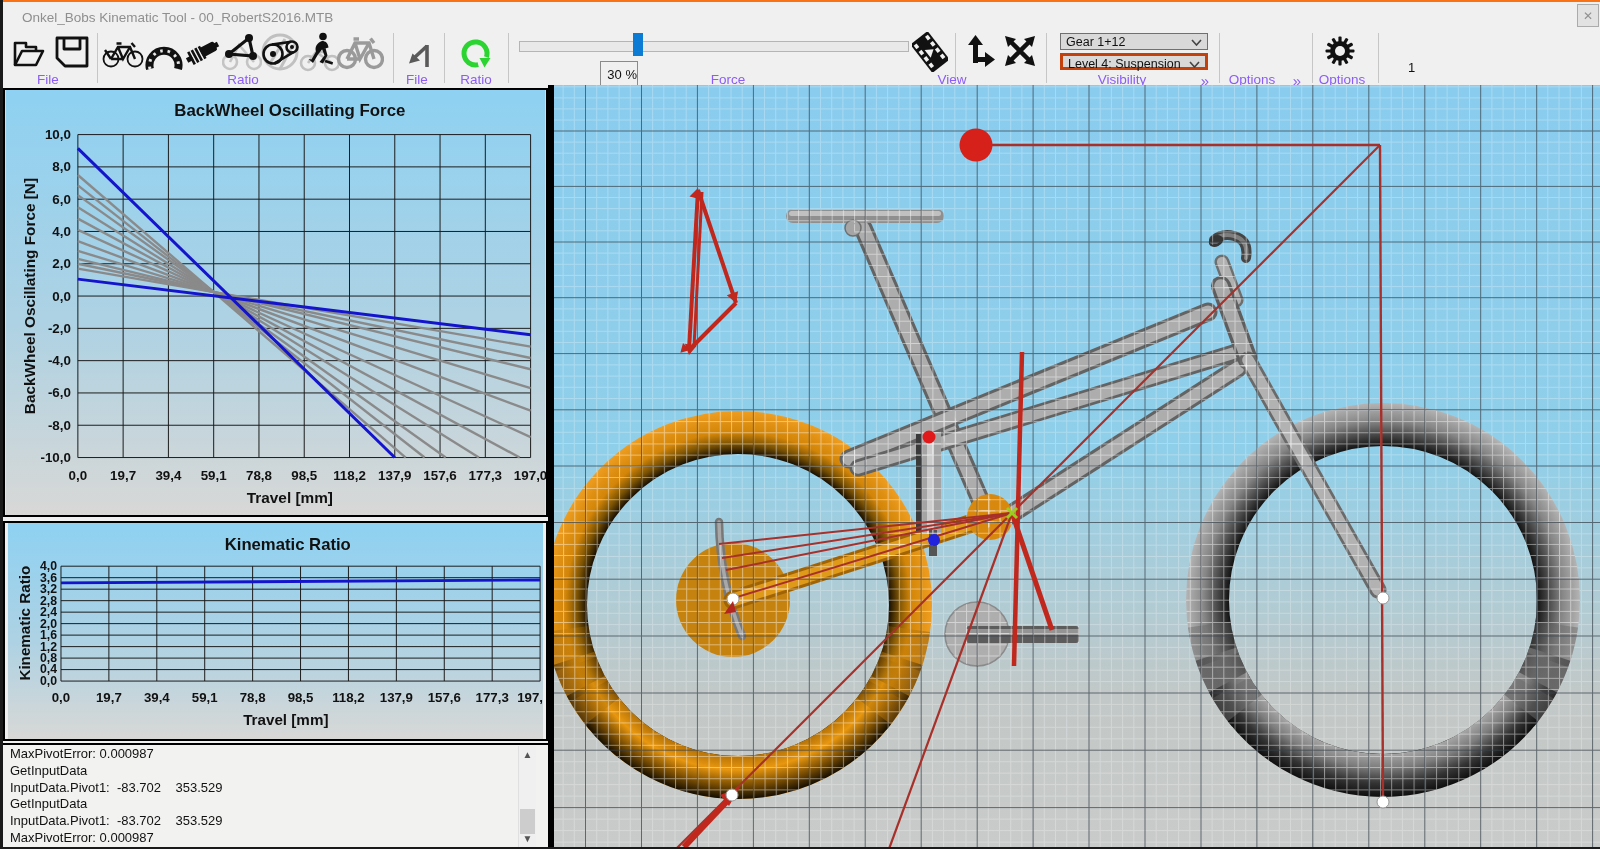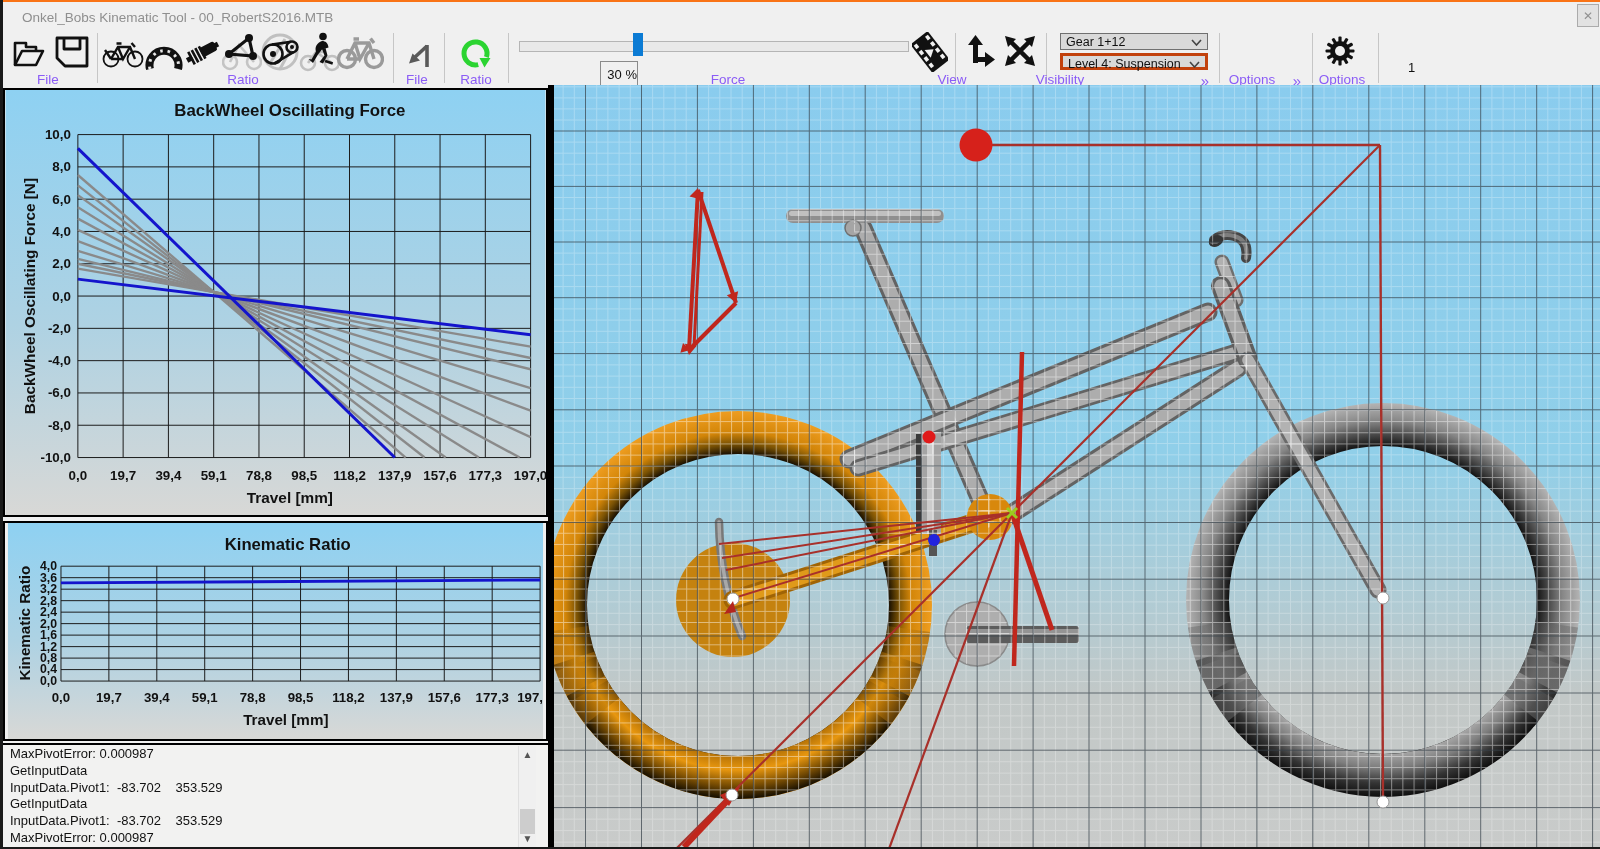--- a/index.html
+++ b/index.html
@@ -174,21 +174,21 @@
           <rect x="13.4" y="0.5" width="3.2" height="6" rx="1" transform="rotate(300 15 15)"></rect>
           <rect x="13.4" y="0.5" width="3.2" height="6" rx="1" transform="rotate(330 15 15)"></rect>
         </g>
       </svg></div>
     <div class="tlabel" style="left:48px">File</div>
     <div class="tlabel" style="left:243px">Ratio</div>
     <div class="tlabel" style="left:417px">File</div>
     <div class="tlabel" style="left:476px">Ratio</div>
     <div class="tlabel" style="left:728px">Force</div>
     <div class="tlabel" style="left:952px">View</div>
-    <div class="tlabel" style="left:1060px">Visibility</div>
+    <div class="tlabel" style="left:1122px">Visibility</div>
     <div class="tlabel" style="left:1252px">Options</div>
     <div class="tlabel" style="left:1342px">Options</div>
     <div class="tlabel" style="left:1205px;font-size:15px">»</div>
     <div class="tlabel" style="left:1297px;font-size:15px">»</div>
     <div style="position:absolute;left:519px;top:11px;width:388px;height:9px;background:#e9e9e9;border:1px solid #b5b5b5"></div>
     <div style="position:absolute;left:633px;top:3px;width:10px;height:23px;background:#0b7bd4"></div>
     <div style="position:absolute;left:600px;top:31px;width:36px;height:25px;background:#f0f0f0;border:1px solid #8a8a8a;font-size:13px;color:#111;text-align:right;line-height:25px">30 %</div>
     <div style="position:absolute;left:1060px;top:3px;width:148px;height:17px;background:#d9d9d9;border:1px solid #707070;font-size:12.5px;color:#111;line-height:17px;padding-left:5px;box-sizing:border-box">Gear 1+12<svg style="position:absolute;right:5px;top:5px" width="11" height="7">
         <path d="M1 1 L5.5 6 L10 1" stroke="#444" stroke-width="1.6" fill="none"></path>
       </svg></div>

